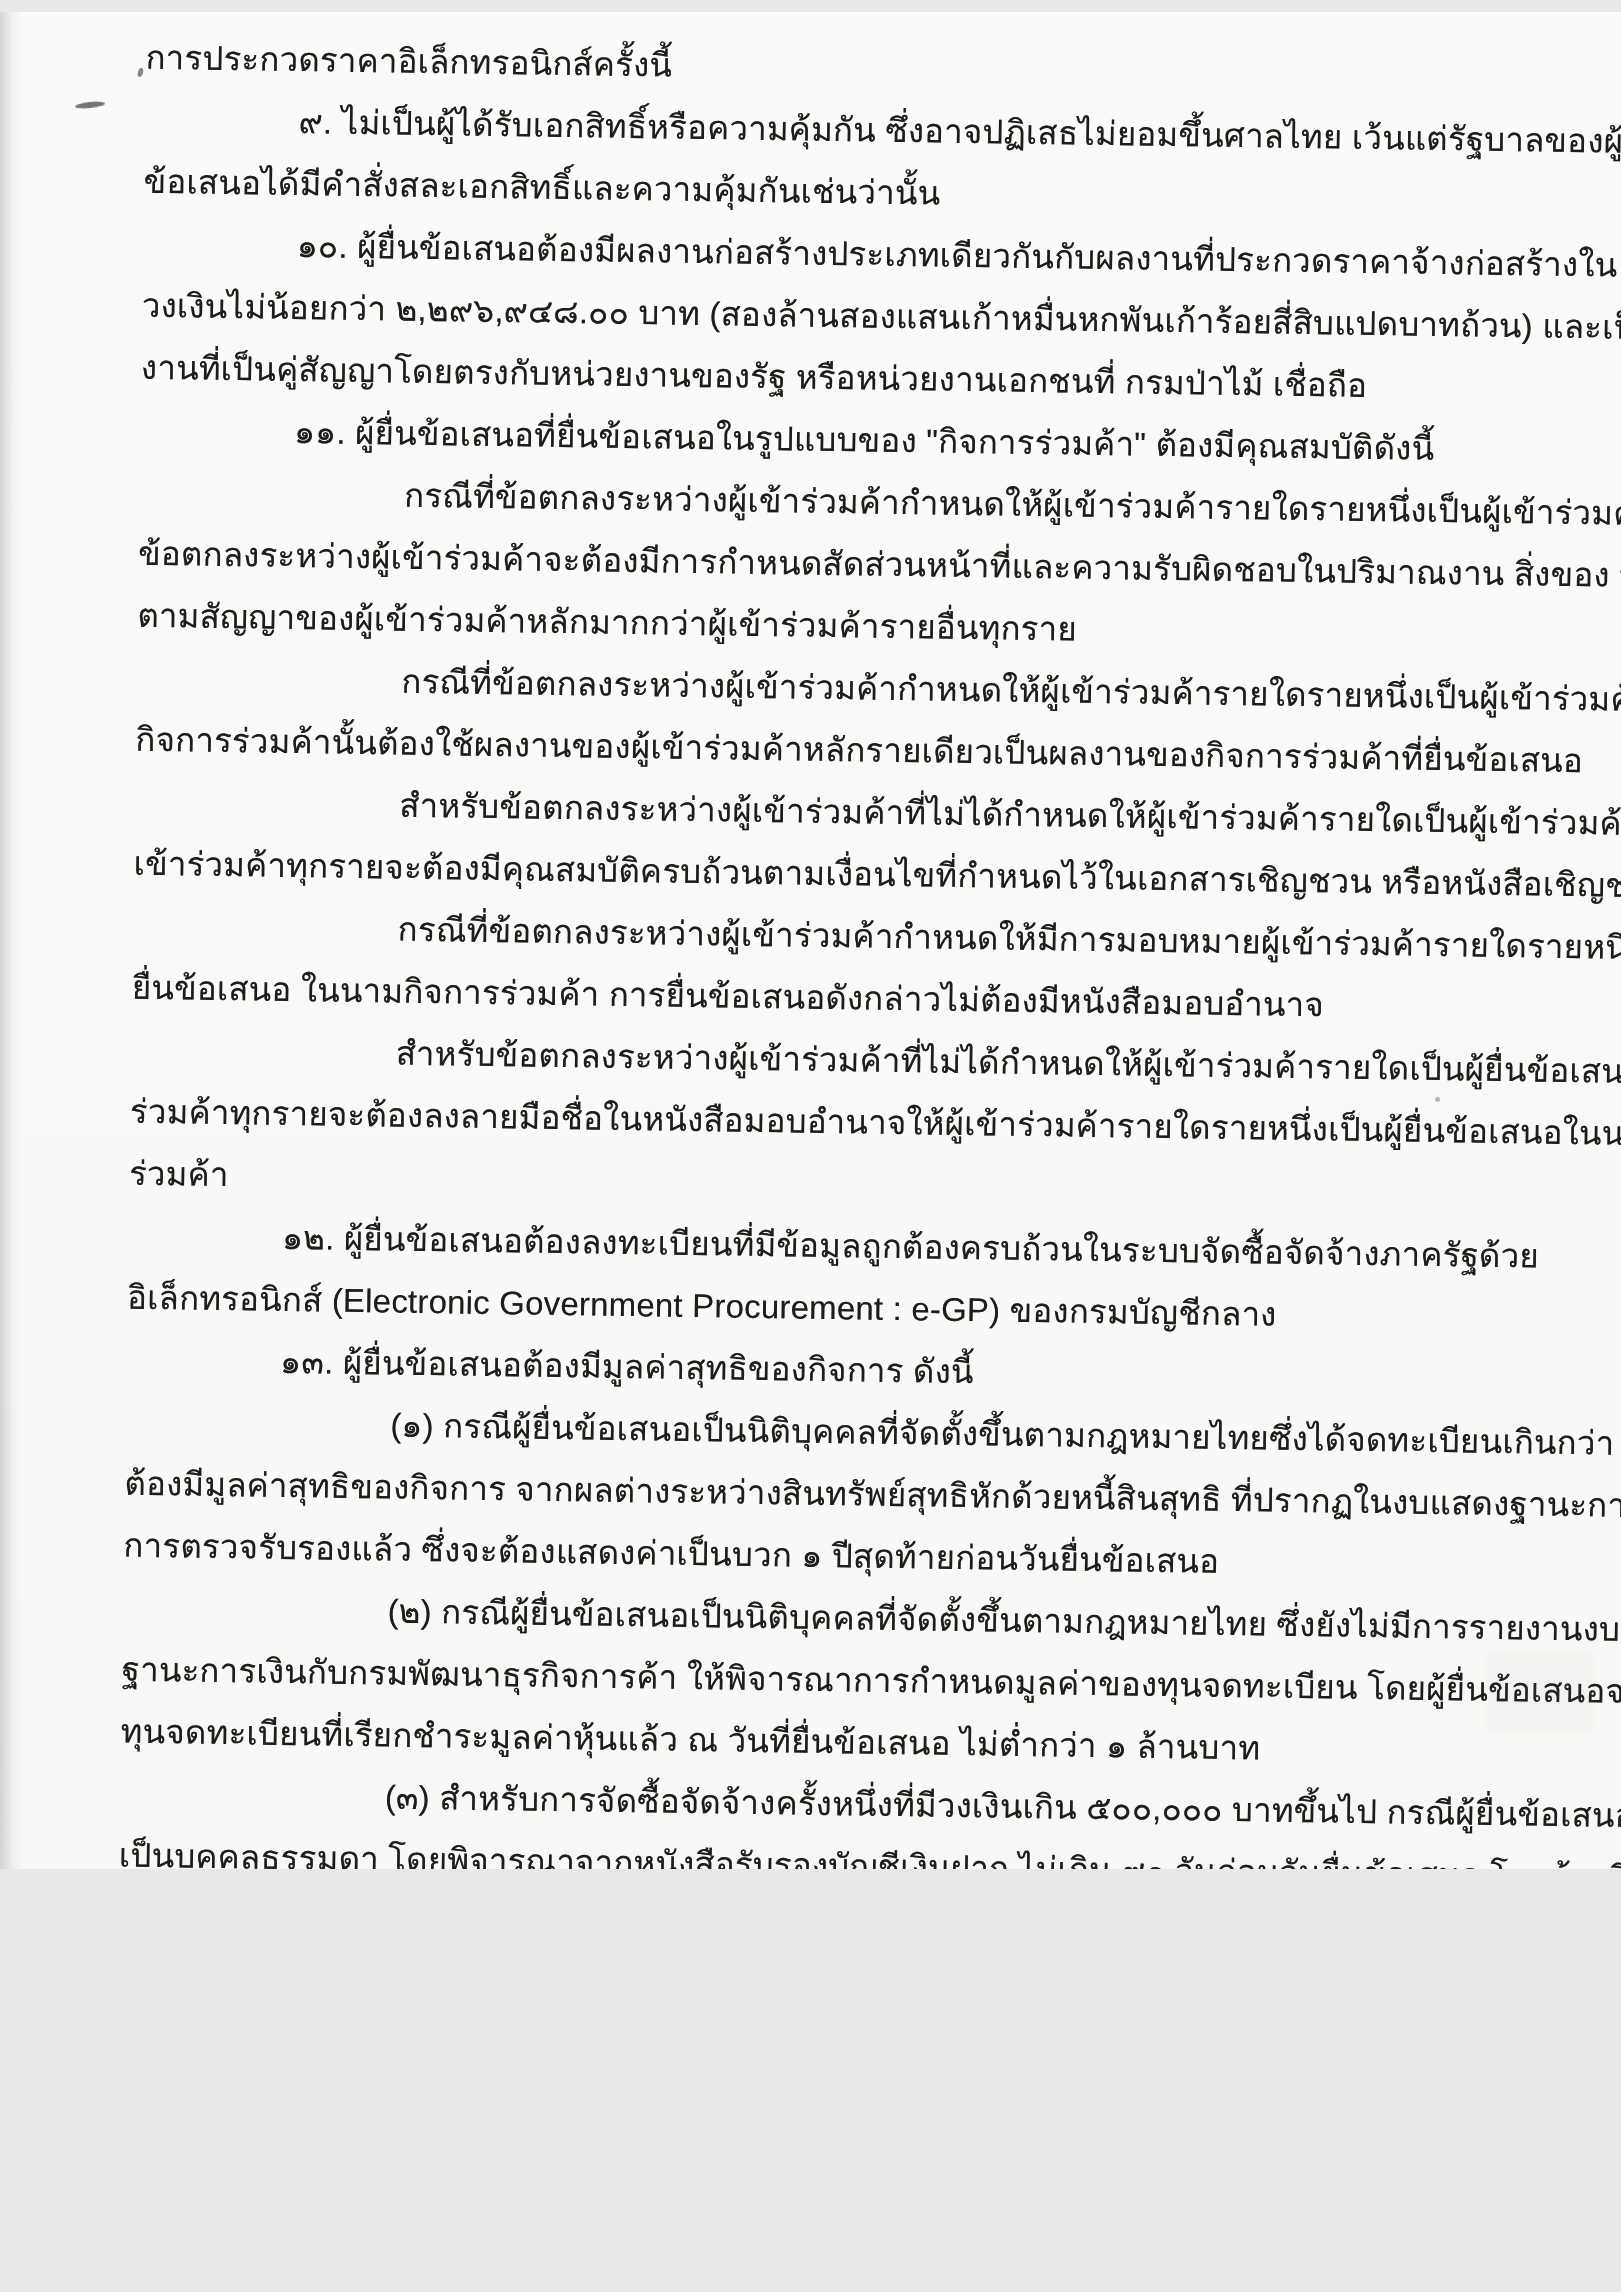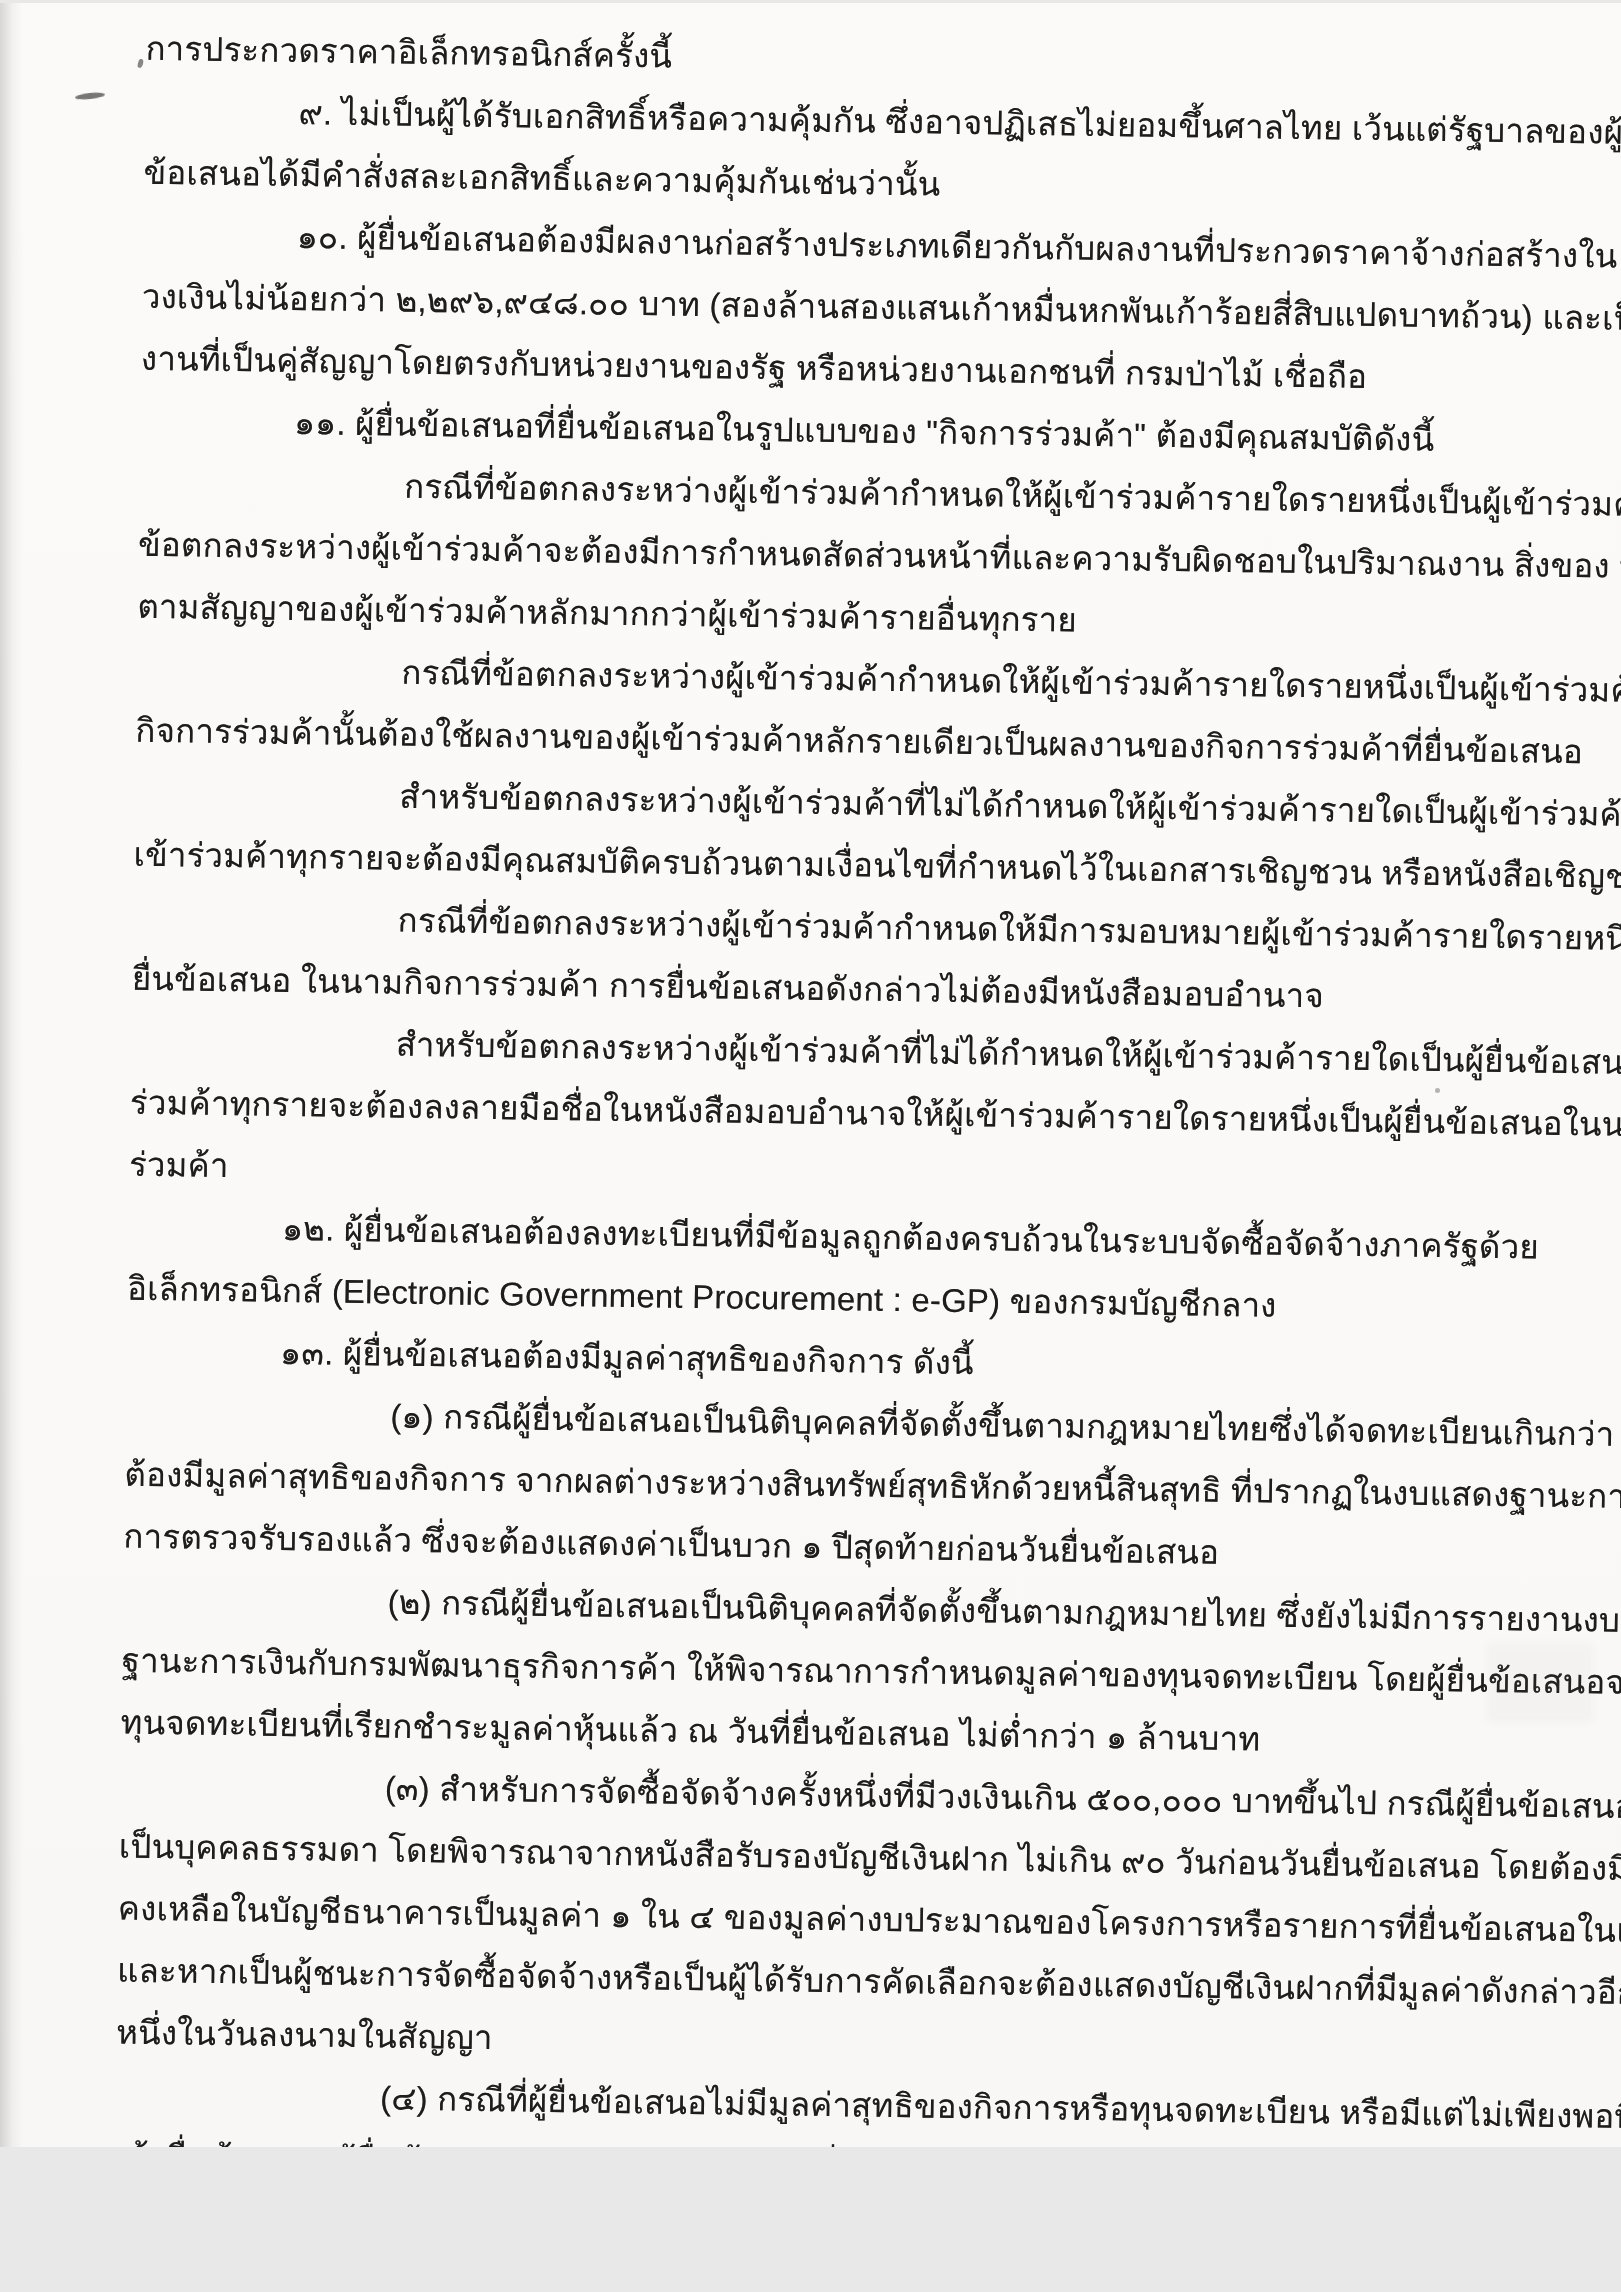--- a/index.html
+++ b/index.html
@@ -1,19 +1,19 @@
 <!DOCTYPE html>
 <html lang="th" style="font-size:14.3px"><head>
 <meta charset="utf-8">
 <style>
   html,body{margin:0;padding:0;background:#e8e8e8;}
   .page{
     position:relative;
-    width:1622px;height:2144px;
-    margin:3px auto;
+    width:1622px;height:1857px;
+    margin:12px auto;
     background:linear-gradient(180deg,#fbfaf8 0%,#faf9f7 60%,#f8f7f5 100%);
     overflow:hidden;
     font-family:"Liberation Sans","DejaVu Sans",sans-serif;
     color:#1d1d1b;
   }
   
   .edge-shadow{
     position:absolute;left:0;top:0;bottom:0;width:23px;
     background:linear-gradient(90deg,rgba(70,70,70,0.20),rgba(120,120,120,0.07) 55%,rgba(0,0,0,0) 100%);
   }

